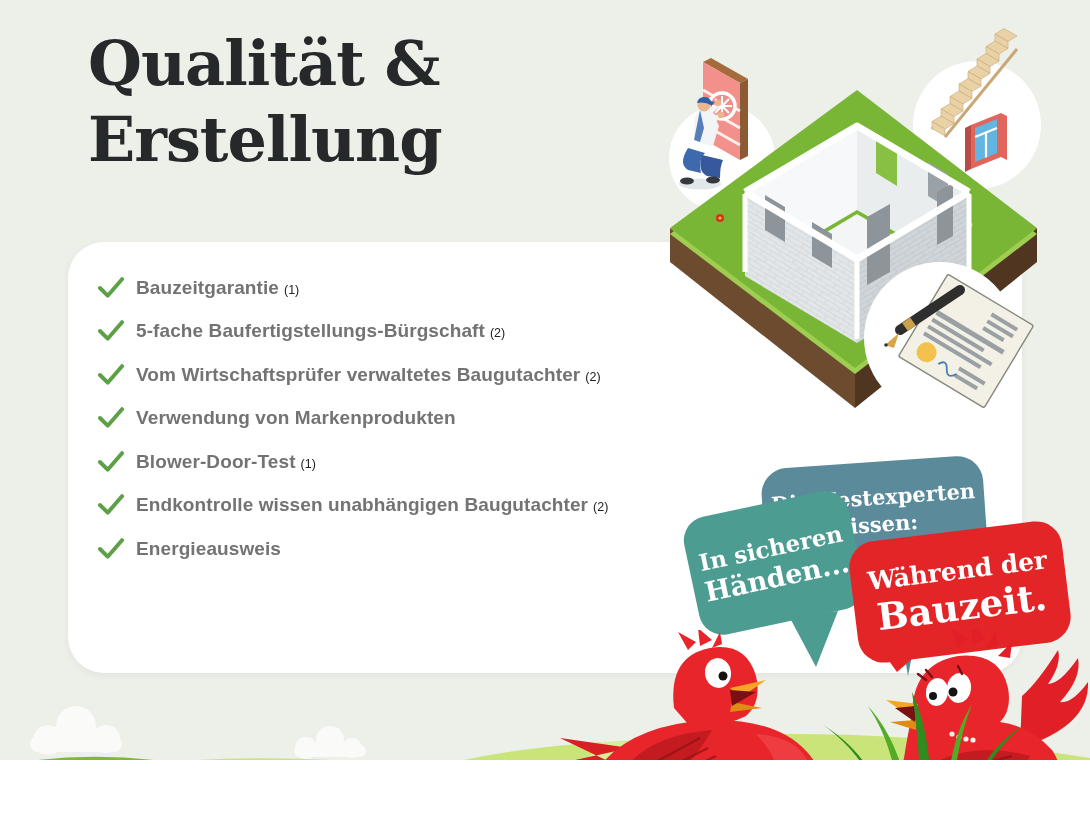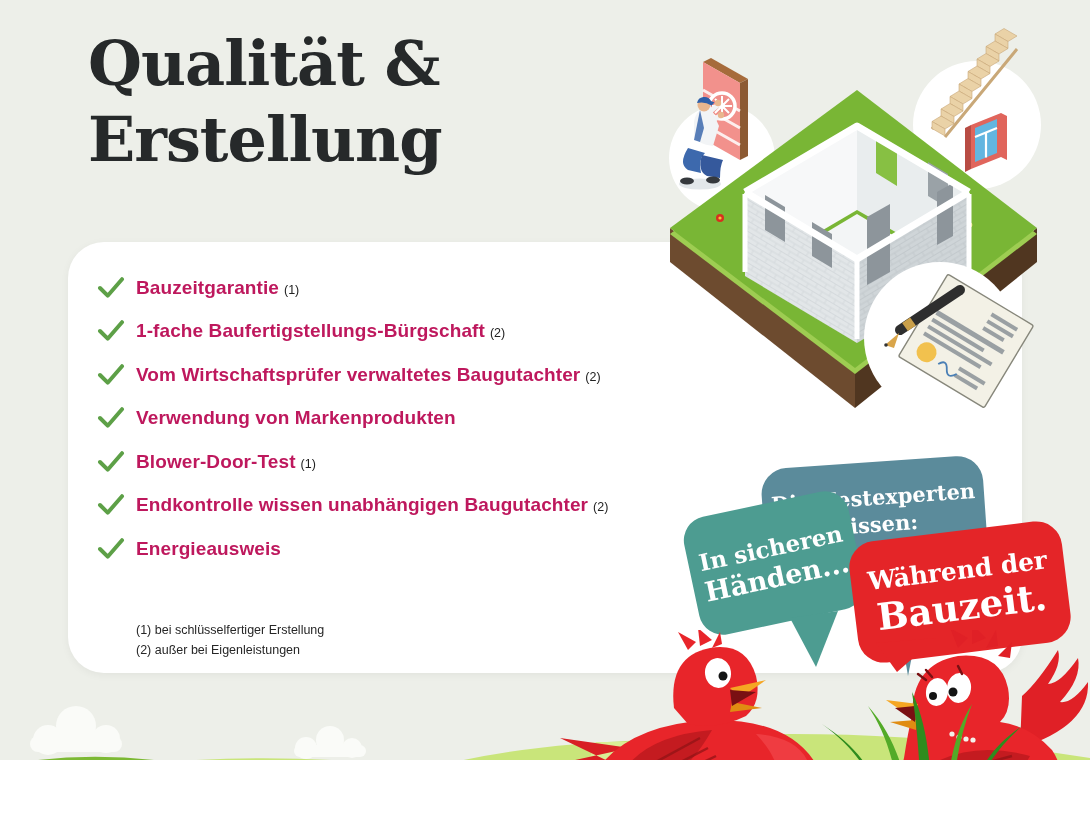--- a/index.html
+++ b/index.html
@@ -16,21 +16,21 @@
   
   .card{
     position:absolute;left:68px;top:242px;width:954px;height:431px;
     background:#ffffff;border-radius:36px;
     box-shadow:0 2px 8px rgba(0,0,0,.05);
   }
   .checklist{position:absolute;left:29px;top:24px;}
   .check-row{display:flex;align-items:center;height:43.5px;}
   .check-ico{width:28px;height:22px;flex:0 0 28px;}
   .check-label{
-    margin-left:11px;font-weight:700;font-size:19px;color:#be185d;letter-spacing:.1px;
+    margin-left:11px;font-weight:700;font-size:19px;color:#737373;letter-spacing:.1px;
   }
   .check-note{margin-left:5px;font-size:12.5px;color:#222;font-weight:400;position:relative;top:2px;}
   .footnotes{position:absolute;left:68px;top:378px;font-size:12.5px;color:#262626;line-height:20px;}
   
   .bubble{
     position:absolute;color:#fff;text-align:center;
     font-family:"DejaVu Serif",serif;font-weight:700;
     display:flex;flex-direction:column;justify-content:center;
   }
   .bubble-intro{
@@ -71,21 +71,21 @@
         <svg class="check-ico" viewBox="0 0 24 20">
             <path d="M2 10 L9 17 L22 2" fill="none" stroke="#5da047" stroke-width="3.6" stroke-linecap="round" stroke-linejoin="round"></path>
           </svg>
         <span class="check-label">Bauzeitgarantie</span>
         <span class="check-note">(1)</span>
       </div>
       <div class="check-row">
         <svg class="check-ico" viewBox="0 0 24 20">
             <path d="M2 10 L9 17 L22 2" fill="none" stroke="#5da047" stroke-width="3.6" stroke-linecap="round" stroke-linejoin="round"></path>
           </svg>
-        <span class="check-label">1-fache Baufertigstellungs-Bürgschaft</span>
+        <span class="check-label">5-fache Baufertigstellungs-Bürgschaft</span>
         <span class="check-note">(2)</span>
       </div>
       <div class="check-row">
         <svg class="check-ico" viewBox="0 0 24 20">
             <path d="M2 10 L9 17 L22 2" fill="none" stroke="#5da047" stroke-width="3.6" stroke-linecap="round" stroke-linejoin="round"></path>
           </svg>
         <span class="check-label">Vom Wirtschaftsprüfer verwaltetes Baugutachter</span>
         <span class="check-note">(2)</span>
       </div>
       <div class="check-row">
@@ -109,24 +109,20 @@
         <span class="check-label">Endkontrolle wissen unabhängigen Baugutachter</span>
         <span class="check-note">(2)</span>
       </div>
       <div class="check-row">
         <svg class="check-ico" viewBox="0 0 24 20">
             <path d="M2 10 L9 17 L22 2" fill="none" stroke="#5da047" stroke-width="3.6" stroke-linecap="round" stroke-linejoin="round"></path>
           </svg>
         <span class="check-label">Energieausweis</span>
         <span class="check-note"></span>
       </div>
-    </div>
-    <div class="footnotes">
-      <div>(1) bei schlüsselfertiger Erstellung</div>
-      <div>(2) außer bei Eigenleistungen</div>
     </div>
   </div>
 
   <svg class="house-art" width="430" height="420" viewBox="0 0 430 420">
     <defs>
       <pattern id="bricksL" patternUnits="userSpaceOnUse" width="16" height="9" patternTransform="rotate(31)">
         <path d="M0 .5 H16 M0 5 H16 M4 .5 V5 M12 5 V9" stroke="#c6ccd0" stroke-width="0.9" fill="none"></path>
       </pattern>
       <pattern id="bricksR" patternUnits="userSpaceOnUse" width="16" height="9" patternTransform="rotate(-31)">
         <path d="M0 .5 H16 M0 5 H16 M4 .5 V5 M12 5 V9" stroke="#b3babe" stroke-width="0.9" fill="none"></path>

